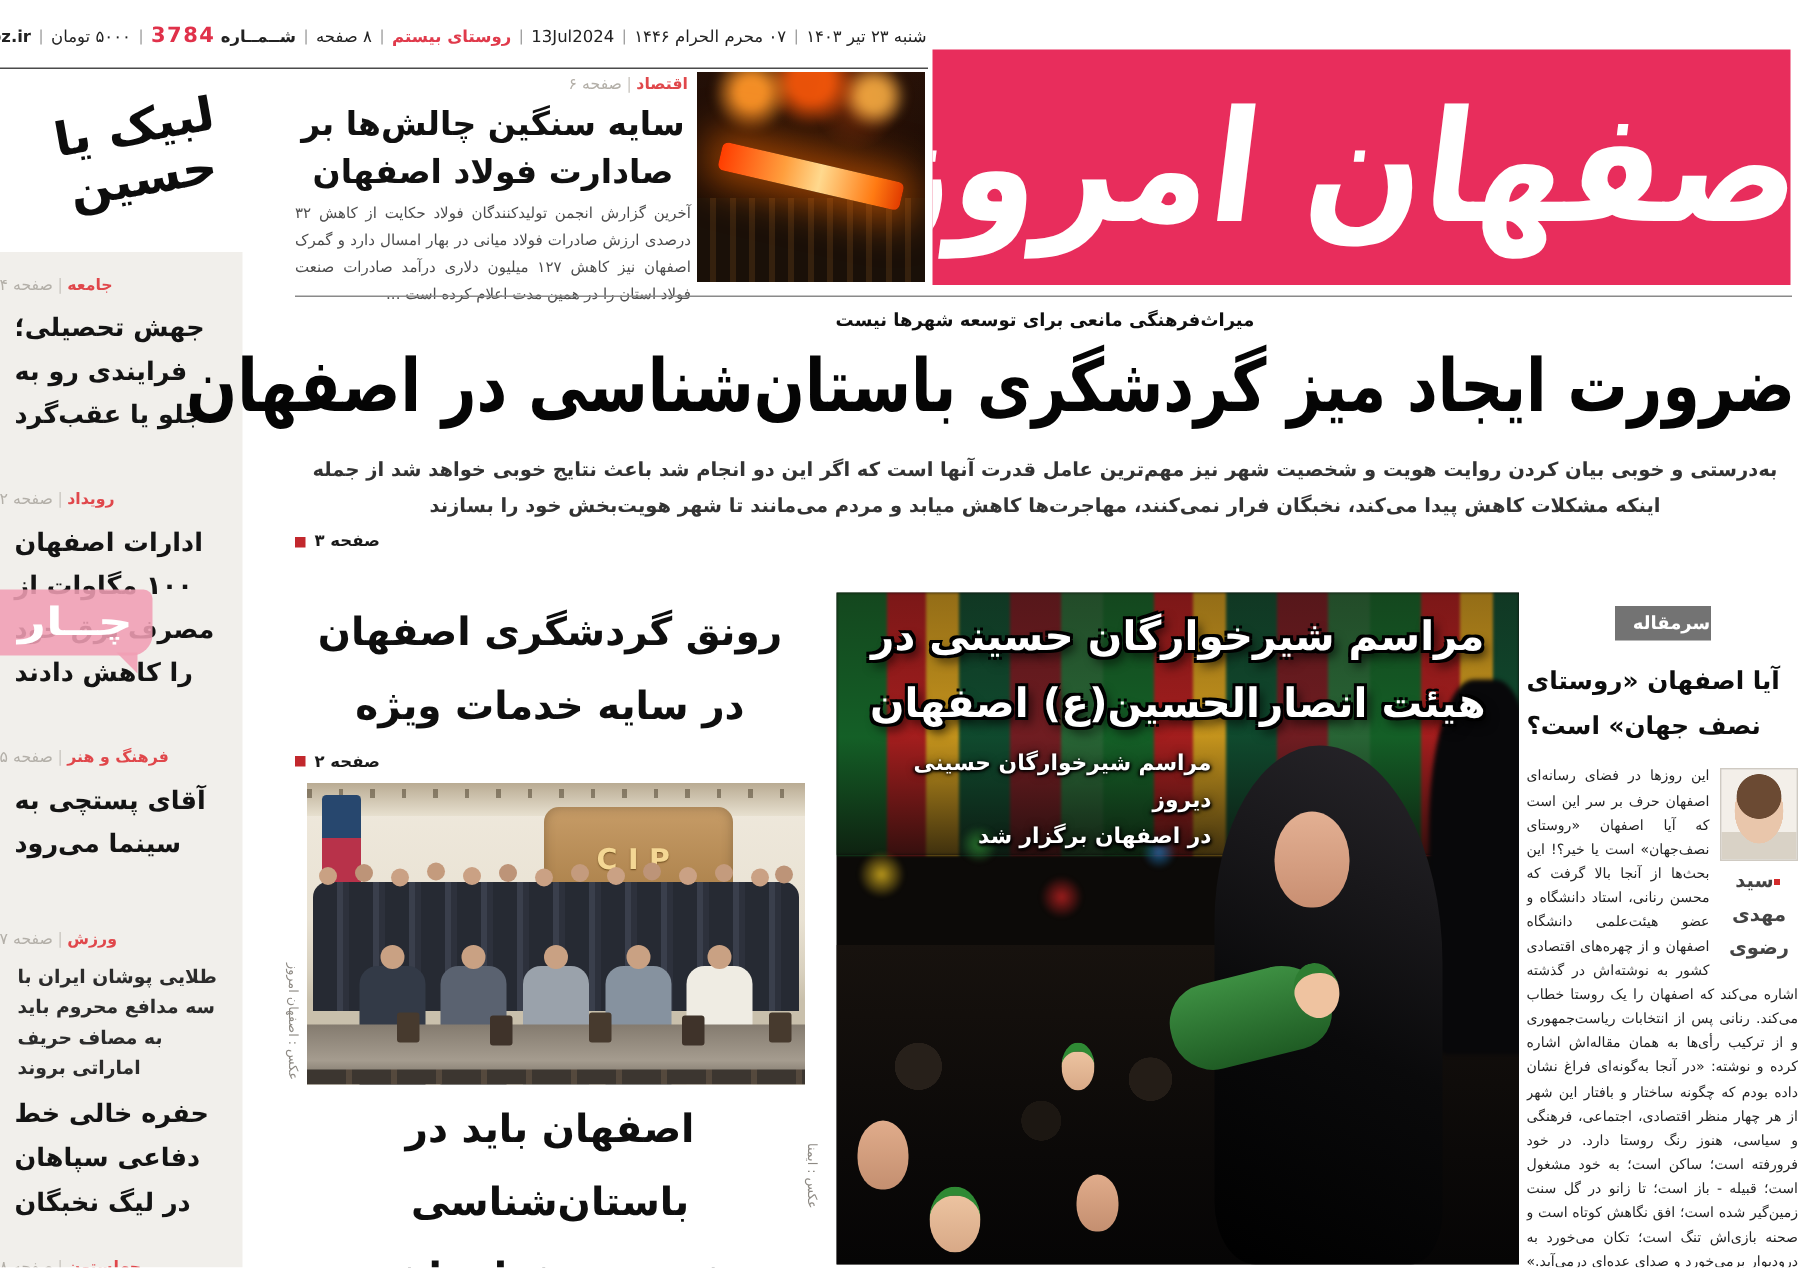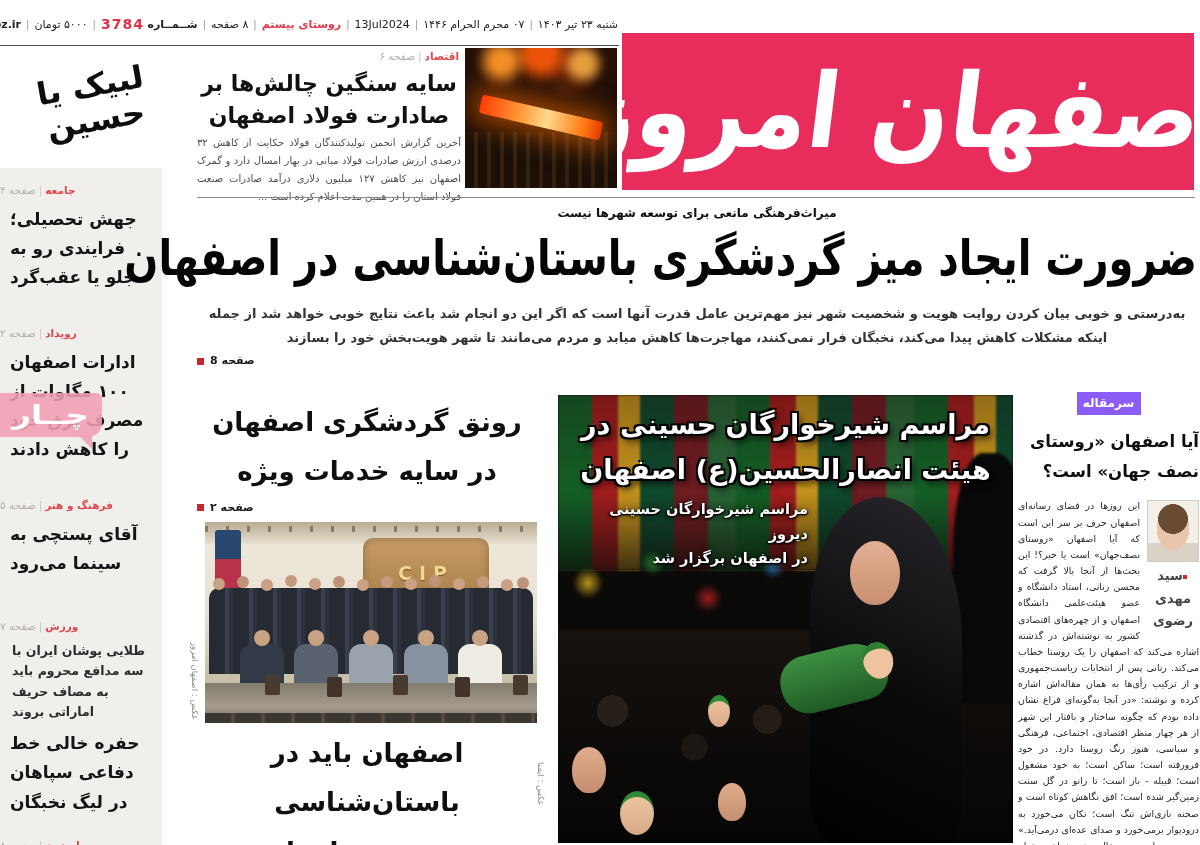--- a/index.html
+++ b/index.html
@@ -153,23 +153,23 @@
   .photog{position:absolute;right:-14px;top:58px;width:74px;height:250px;background:#08080a;
        border-radius:40% 40% 16% 16%;filter:blur(1.5px);}
   .chead{position:absolute;top:8px;left:0;width:100%;text-align:center;color:#fff;font-weight:bold;
        font-size:27px;line-height:1.65;
        text-shadow:2px 2px 0 #000,-2px 2px 0 #000,2px -2px 0 #000,-2px -2px 0 #000,3px 4px 7px rgba(0,0,0,.85);}
   .csub{position:absolute;top:102px;left:18px;width:232px;text-align:right;color:#fff;font-weight:bold;
        font-size:14.5px;line-height:1.7;text-shadow:1px 1px 2px #000,-1px 1px 2px #000,0 0 6px rgba(0,0,0,.7);}
 
   
   .editorial{position:absolute;top:392px;left:1018px;width:181px;height:453px;overflow:hidden;}
-  .ed-badge{width:64px;margin:0 auto;background:#8b5cf6;color:#fff;font-size:12px;font-weight:bold;
-       text-align:center;padding:4px 0 5px;}
-  .ed-head{margin-top:12px;font-size:16.5px;font-weight:bold;color:#0e0e0e;text-align:right;line-height:1.8;}
+  .ed-badge{width:64px;margin:12px auto;background:#737373;color:#fff;font-size:12px;font-weight:bold;
+       padding:4px 0 5px;}
+  .ed-head{margin-top:12px;font-size:16.5px;font-weight:bold;color:#0e0e0e;text-align:left;line-height:1.8;}
   .ed-body{margin-top:12px;font-size:9.4px;color:#242424;line-height:1.72;text-align:justify;}
   .ed-author{float:right;width:52px;margin:2px 0 4px 7px;text-align:center;}
   .portrait{width:52px;height:62px;background:
        radial-gradient(circle at 50% 30%, #6b4a33 0 30%, transparent 31%),
        radial-gradient(ellipse 18px 24px at 50% 46%, #e9c6ab 0 90%, transparent 91%),
        linear-gradient(180deg,#f3efe9 0 70%,#d9d2c6 70% 100%);
        border:1px solid #cfcac2;box-sizing:border-box;}
   .authname{margin-top:3px;font-size:13px;font-weight:bold;color:#444;}
   .authname .dot{display:inline-block;width:4px;height:4px;background:#d22b2b;margin-right:2px;vertical-align:middle;}
 </style>
@@ -267,21 +267,21 @@
     </div>
   </div>
 
   <div class="rule-mid"></div>
 
   <div class="lead">
     <div class="kicker">میراث‌فرهنگی مانعی برای توسعه شهرها نیست</div>
     <div class="lead-head">ضرورت ایجاد میز گردشگری باستان‌شناسی در اصفهان</div>
     <div class="lead-sub">به‌درستی و خوبی بیان کردن روایت هویت و شخصیت شهر نیز مهم‌ترین عامل قدرت آنها است که اگر این دو انجام شد باعث نتایج خوبی خواهد شد از جمله اینکه مشکلات کاهش پیدا می‌کند، نخبگان فرار نمی‌کنند، مهاجرت‌ها کاهش میابد و مردم می‌مانند تا شهر هویت‌بخش خود را بسازند</div>
     <div class="pref">
-      <span>صفحه 8</span><span class="bullet"></span>
+      <span>صفحه ۳</span><span class="bullet"></span>
     </div>
   </div>
 
   <div class="tourism">
     <div class="tr-head">
       <span>رونق گردشگری اصفهان</span><br>
       <span>در سایه خدمات ویژه</span>
     </div>
     <div class="pref">
       <span>صفحه ۲</span><span class="bullet"></span>

